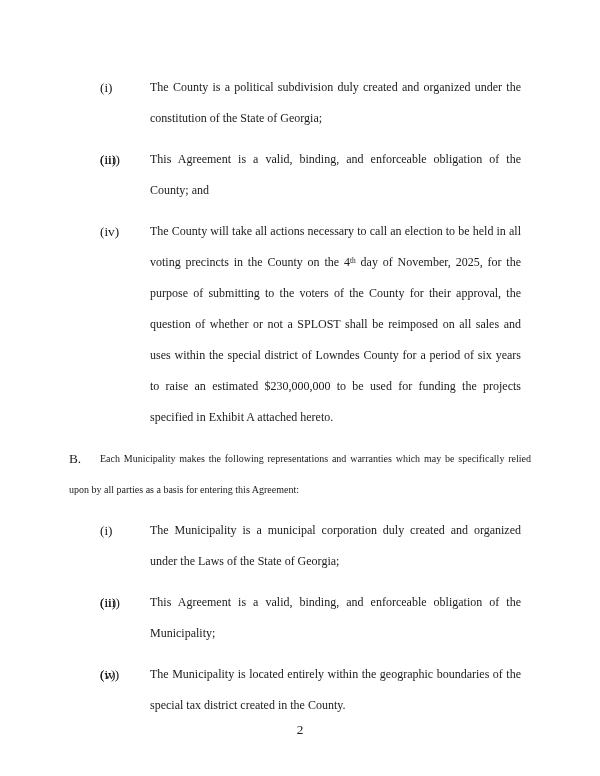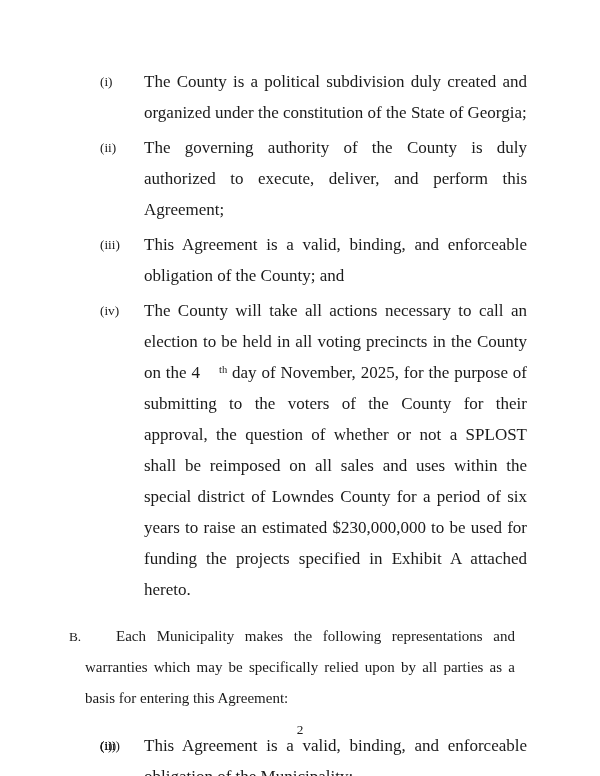--- a/index.html
+++ b/index.html
@@ -36,22 +36,22 @@
   }
   .roman-marker {
     position: absolute;
     left: 31px;               
     top: 0;
     font-size: 13.3px;
     line-height: 31px;
     white-space: nowrap;
   }
   .para {
-    margin: 4px;
-    font-size: 17px;
+    margin: 10px;
+    font-size: 12px;
     line-height: 31px;
     text-align: justify;
     text-justify: inter-word;
     hyphens: none;
   }
   .para.last-line-natural {
     text-align-last: left;
   }
 
   
@@ -60,34 +60,33 @@
     margin: 0;
   }
   .section-marker {
     position: absolute;
     left: 0;
     top: 0;
     font-size: 13.3px;
     line-height: 31px;
   }
   .section-body {
-    margin: 16px;
-    font-size: 15px;
+    margin: 0;
+    font-size: 10px;
     line-height: 31px;
     text-align: justify;
     text-justify: inter-word;
     text-indent: 31px;        
     text-align-last: left;
   }
 
   sup {
     font-size: 0.62em;
     vertical-align: 0.45em;
     line-height: 0;
-    padding-left: 19px;
   }
 
   .page-number {
     position: absolute;
     left: 0;
     right: 0;
     top: 722px;
     text-align: center;
     font-size: 13.3px;
     font-family: "Liberation Serif", "DejaVu Serif", serif;
@@ -102,21 +101,20 @@
 
     <ul class="roman-list">
 
       <li class="roman-item">
         <span class="roman-marker">(i)</span>
         <p class="para">The County is a political subdivision duly created and organized under the constitution of the State of Georgia;</p>
       </li>
 
       <li class="roman-item">
         <span class="roman-marker">(ii)</span>
-        <p class="para">The governing authority of the County is duly authorized to execute, deliver, and perform this Agreement;</p>
       </li>
 
       <li class="roman-item">
         <span class="roman-marker">(iii)</span>
         <p class="para last-line-natural">This Agreement is a valid, binding, and enforceable obligation of the County; and</p>
       </li>
 
       <li class="roman-item">
         <span class="roman-marker">(iv)</span>
         <p class="para"><span>The County will take all actions necessary to call an election to be held in all voting precincts in the County on the 4</span><sup>th</sup><span> day of November, 2025, for the purpose of submitting to the voters of the County for their approval, the question of whether or not a SPLOST shall be reimposed on all sales and uses within the special district of Lowndes County for a period of six years to raise an estimated $230,000,000 to be used for funding the projects specified in Exhibit A attached hereto.</span></p>
@@ -126,20 +124,21 @@
 
     <div class="section-block">
       <span class="section-marker">B.</span>
       <p class="section-body">Each Municipality makes the following representations and warranties which may be specifically relied upon by all parties as a basis for entering this Agreement:</p>
     </div>
 
     <ul class="roman-list">
 
       <li class="roman-item">
         <span class="roman-marker">(i)</span>
+        <p class="para">The Municipality is a municipal corporation duly created and organized under the Laws of the State of Georgia;</p>
       </li>
 
       <li class="roman-item">
         <span class="roman-marker">(ii)</span>
       </li>
 
       <li class="roman-item">
         <span class="roman-marker">(iii)</span>
         <p class="para">This Agreement is a valid, binding, and enforceable obligation of the Municipality;</p>
       </li>

